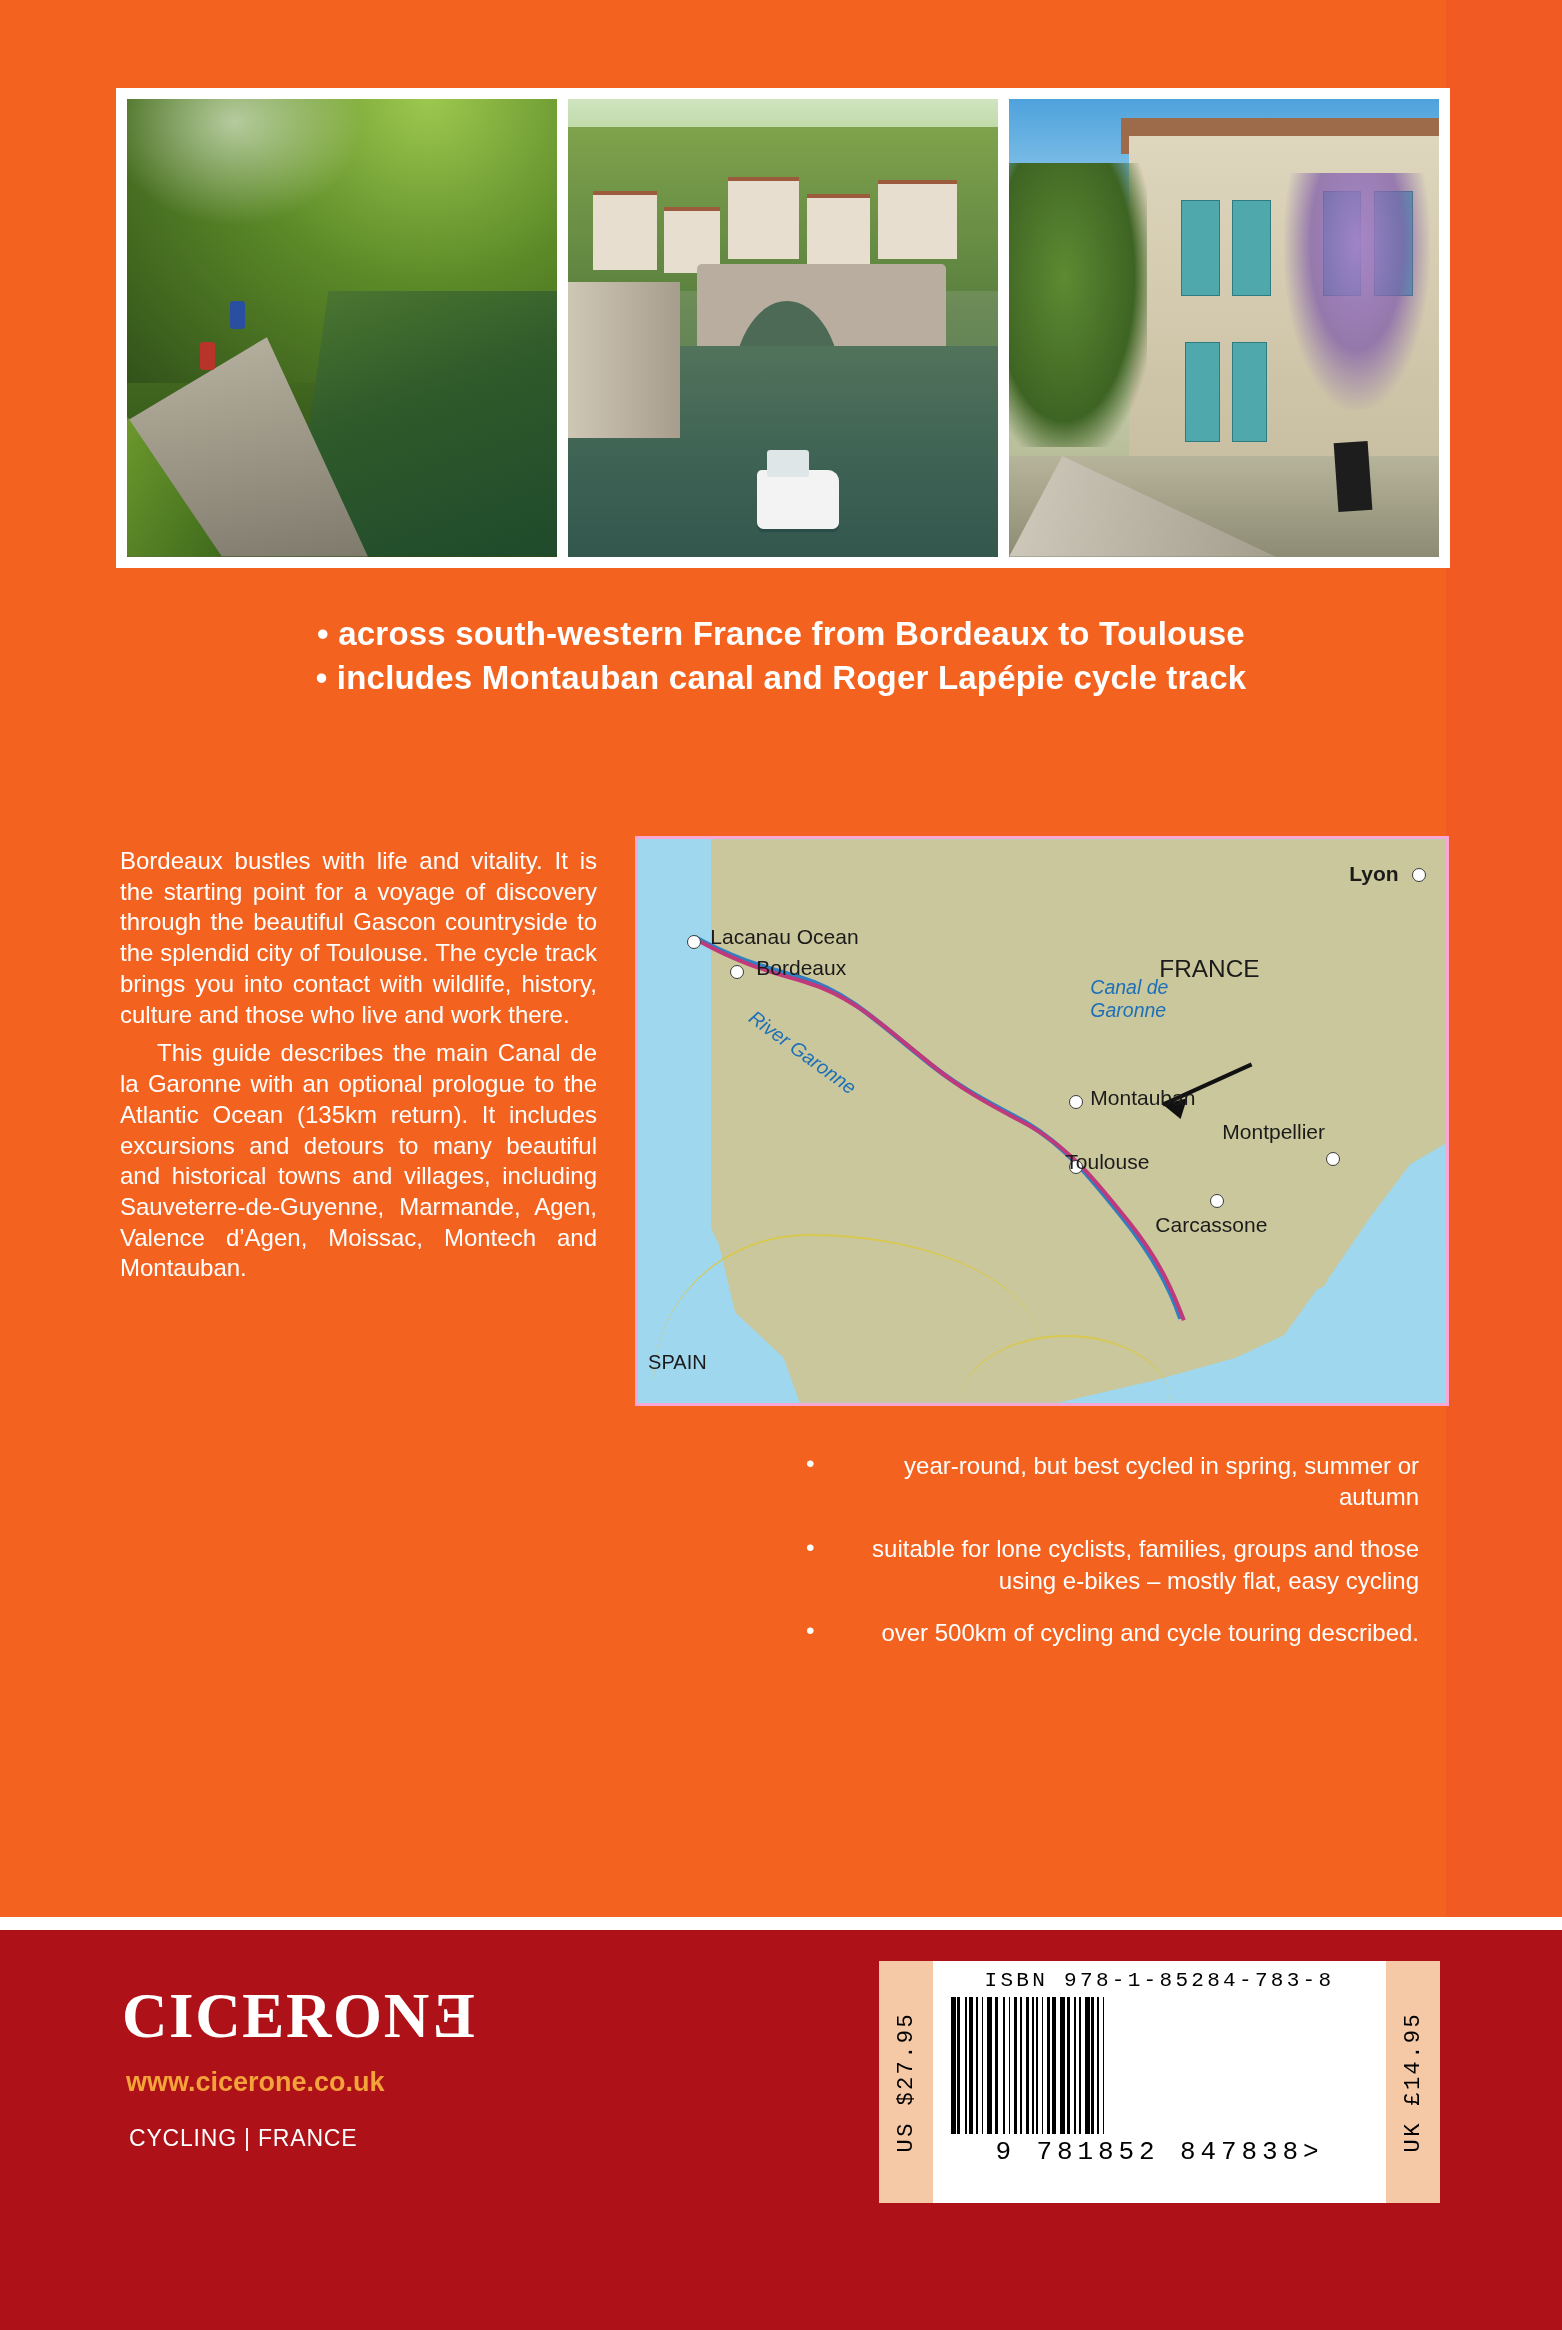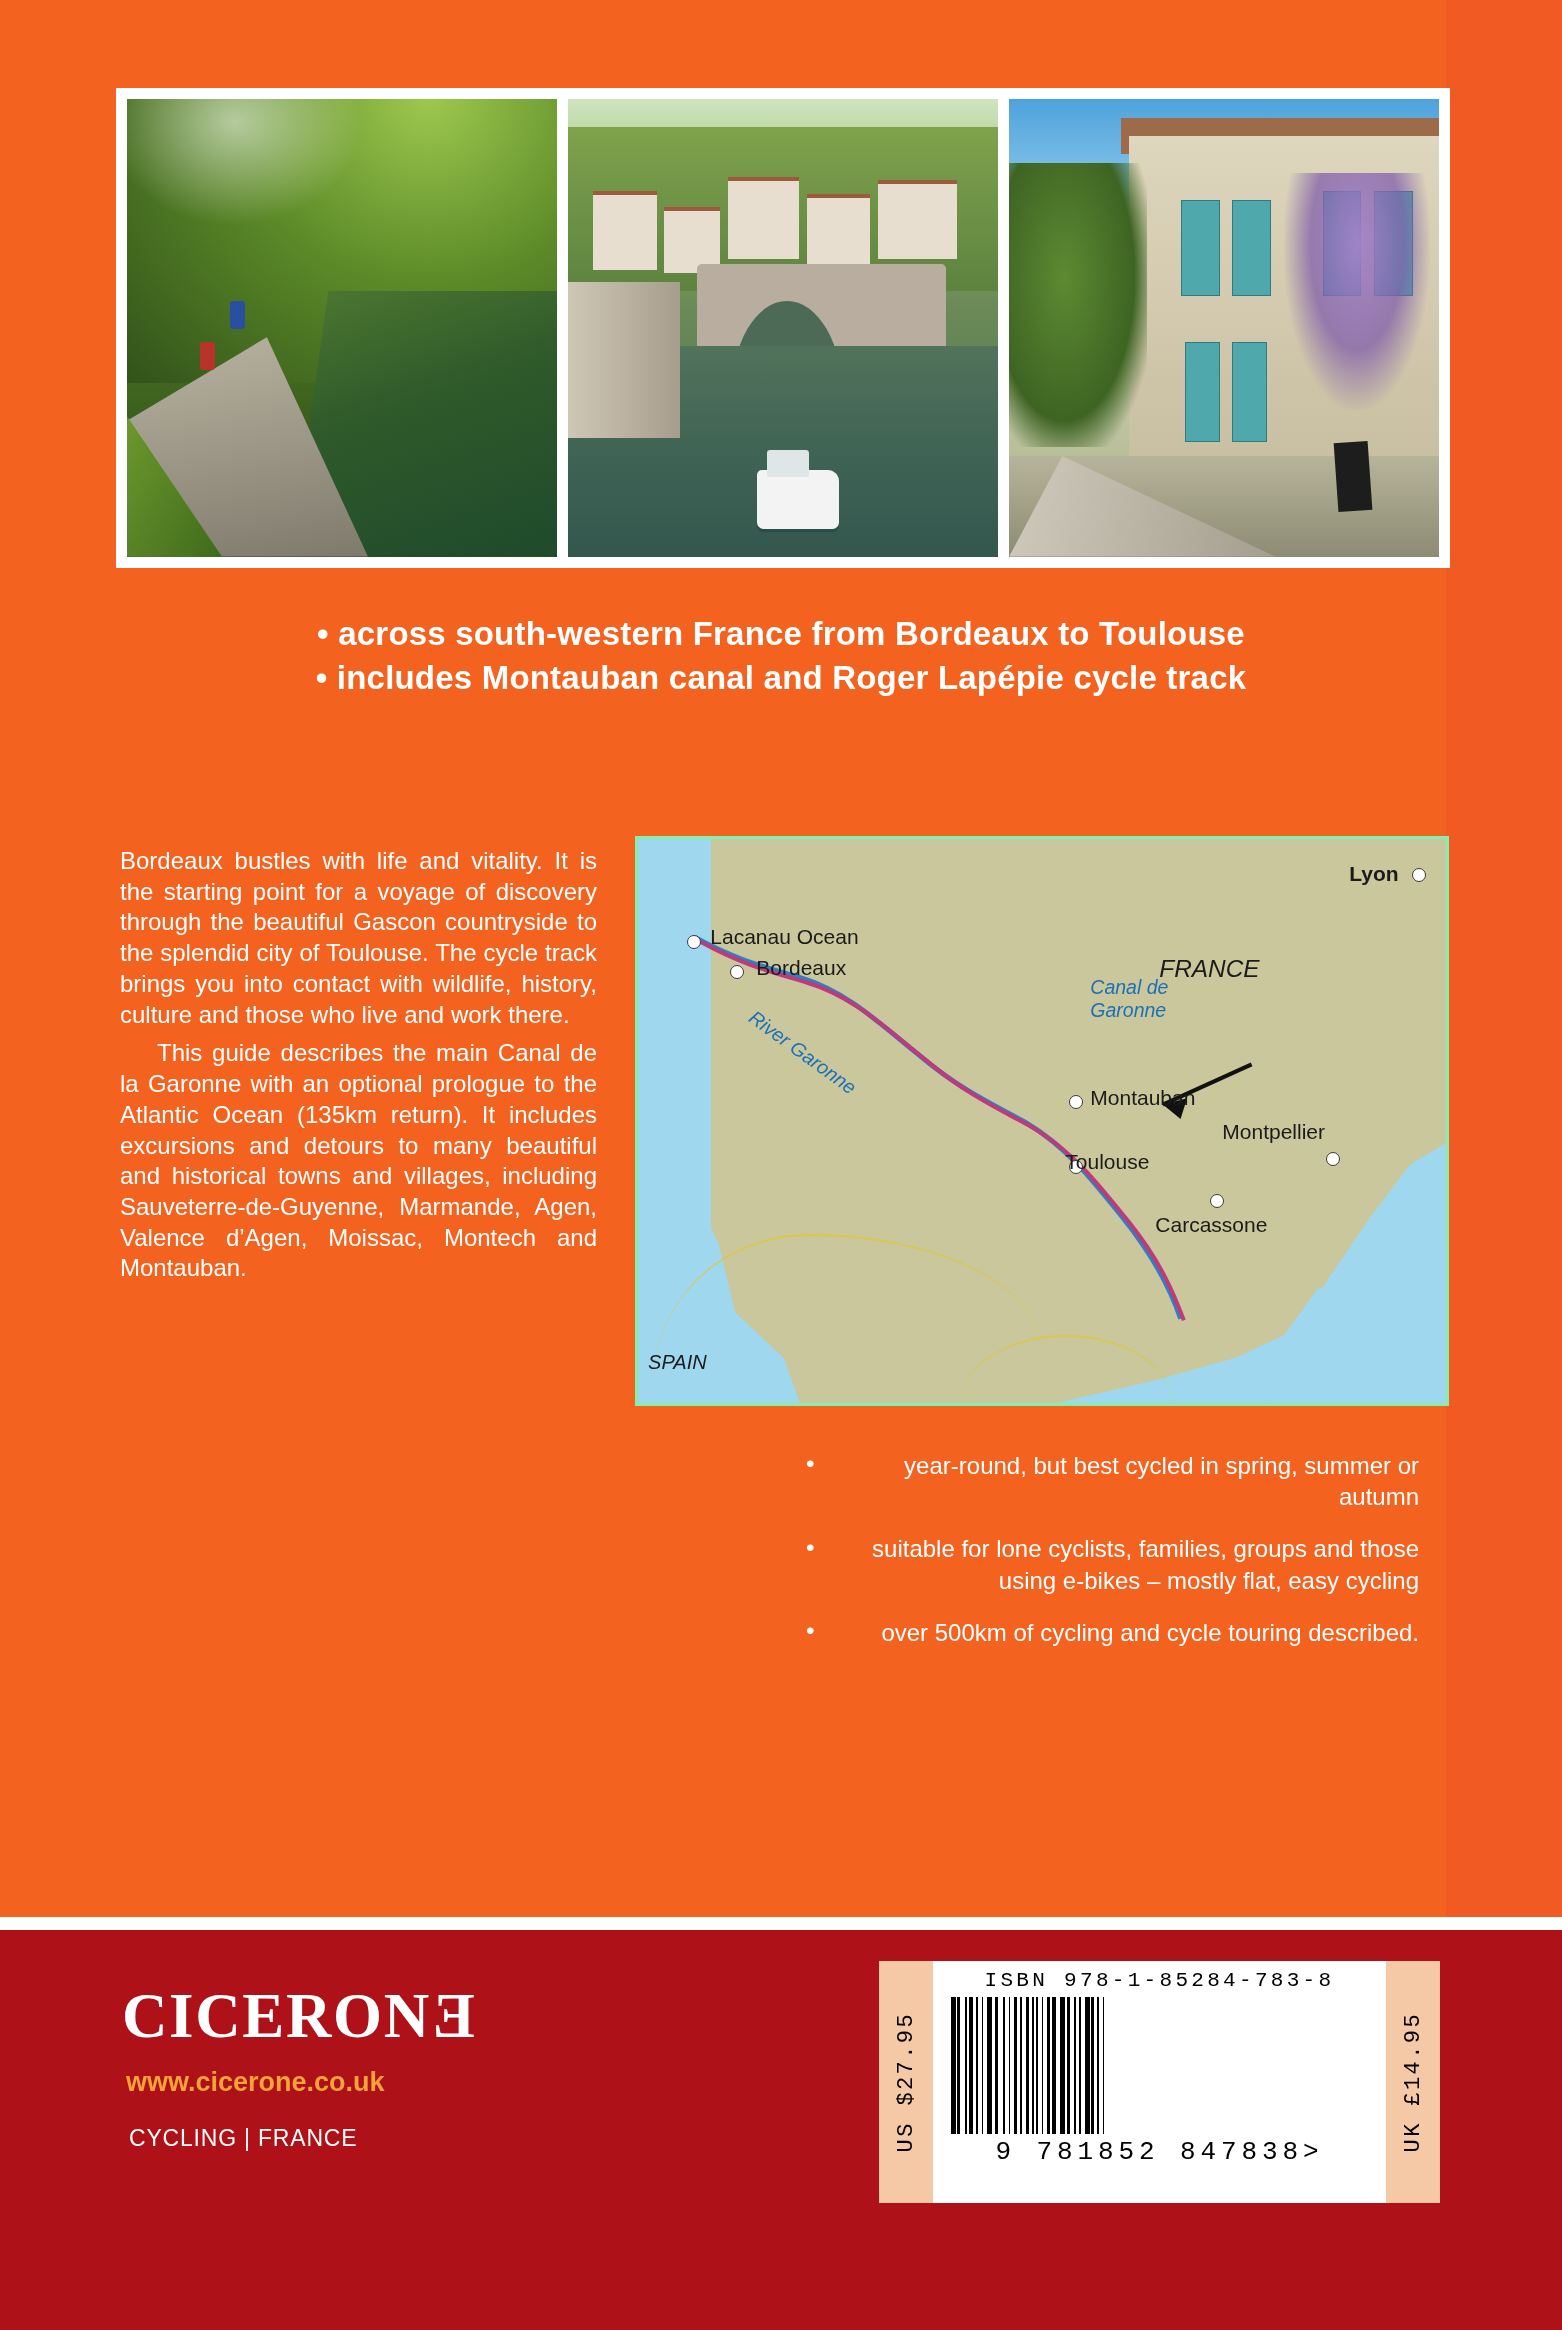--- a/index.html
+++ b/index.html
@@ -126,21 +126,21 @@
     text-align: justify;
   }
   .body-col p { margin-bottom: 0; }
   .body-col p.indent { text-indent: 37px; margin-top: 8.1px; }
 
   
   .map-wrap {
     position: absolute;
     left: 635px; top: 836px;
     width: 814px; height: 570px;
-    background: #86efac;
+    background: #f9a8d4;
     padding: 3.3px;
   }
   .map {
     position: relative;
     width: 100%; height: 100%;
     background: #9fd7ef;
     overflow: hidden;
   }
   .landmass {
     position: absolute; left: 0; top: 0; width: 100%; height: 100%;
@@ -162,21 +162,21 @@
     border-radius: 40% 60% 0 0 / 100% 80% 0 0;
   }
   .spain-line2 {
     position: absolute; left: 40%; bottom: 0%; width: 26%; height: 12%;
     border-top: 2.4px solid #d9c84f;
     border-radius: 50% 50% 0 0 / 100% 100% 0 0;
   }
   .river-path { position: absolute; left: 0; top: 0; width: 100%; height: 100%; }
   .label { position: absolute; font-size: 21px; color: #1b1b1b; white-space: nowrap; }
   .label.bold { font-weight: bold; }
-  .label.italic { font-style: italic; }
+  .label.italic { }
   .label.blue { color: #1d6fb8; font-style: italic; font-size: 19.5px; }
   .dot {
     position: absolute; width: 14px; height: 14px; border-radius: 50%;
     background: #ffffff; border: 1.6px solid #3a3a3a;
   }
 
   
   .right-bullets {
     position: absolute;
     left: 801px; top: 1450px;

